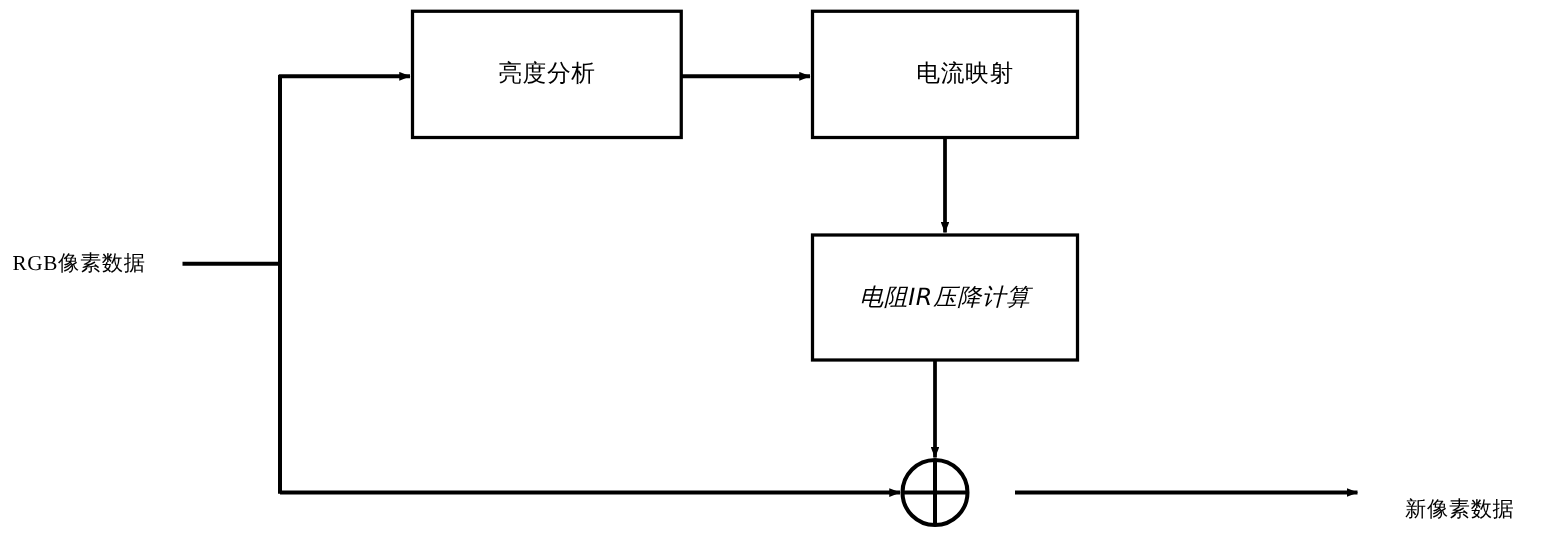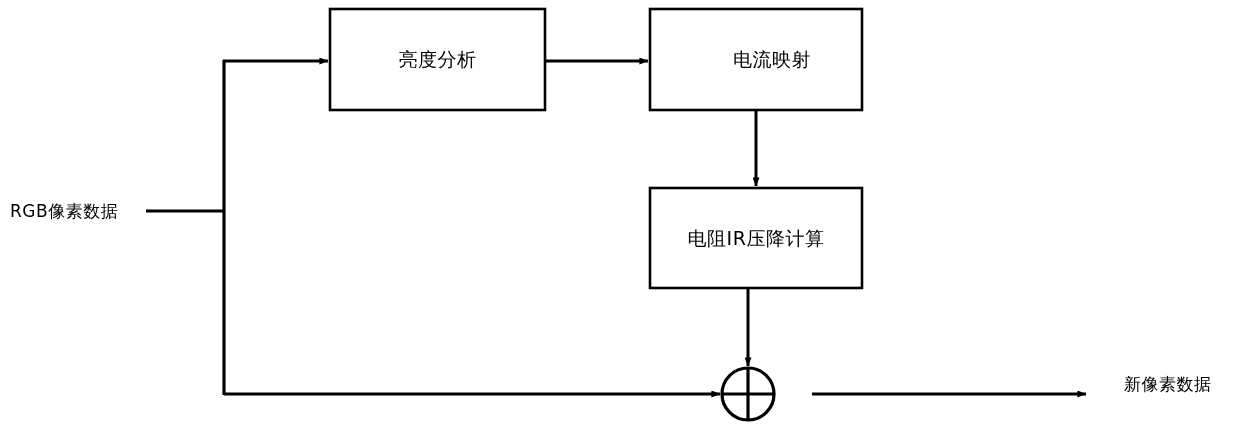--- a/index.html
+++ b/index.html
@@ -42,20 +42,21 @@
   }
   .io-label {
     position: absolute;
     display: flex;
     align-items: center;
     font-size: 17px;
     line-height: 1.2;
     letter-spacing: 0.5px;
     white-space: nowrap;
     color: #000000;
+    font-family: Liberation Serif, serif;
   }
   .io-label.left { justify-content: flex-start; }
   .io-label.right { justify-content: flex-start; }
 </style>
 </head>
 <body>
 
 <div id="diagram-root">
 
   <svg id="diagram-svg" viewBox="0 0 1240 432" xmlns="http://www.w3.org/2000/svg">
@@ -91,19 +92,19 @@
       <line x1="748" y1="368" x2="748" y2="420" stroke="#000000" stroke-width="3.2"></line>
     </g>
 
     <line x1="812" y1="394" x2="1086" y2="394" stroke="#000000" stroke-width="3.2" marker-end="url(#arrowhead)"></line>
   </svg>
 
   <div class="node-label" style="left:330px; top:9px; width:215px; height:101px;">亮度分析</div>
 
   <div class="node-label" style="left:650px; top:9px; width:244px; height:101px;">电流映射</div>
 
-  <div class="node-label" style="left:650px; top:188px; width:212px; height:100px;">电阻IR压降计算</div>
+  <div class="node-label" style="left:650px; top:188px; width:212px; height:100px;font-style:italic;">电阻IR压降计算</div>
 
   <div class="io-label left" style="left:10px; top:199px; width:140px; height:24px;">RGB像素数据</div>
 
-  <div class="io-label right" style="left:1124px; top:372px; width:116px; height:24px;">新像素数据</div>
+  <div class="io-label right" style="left:1124px; top:396px; width:116px; height:24px;">新像素数据</div>
 
 </div>
 
 </body></html>

